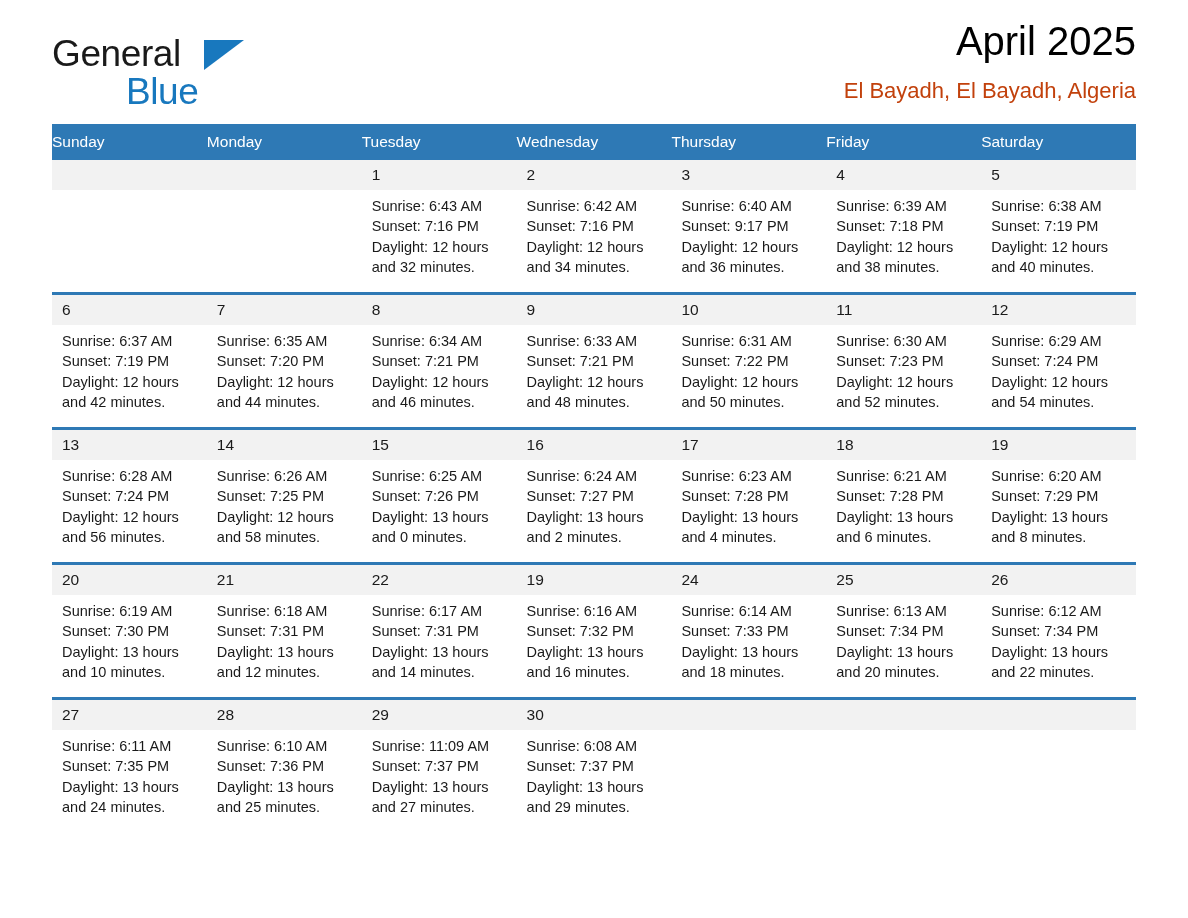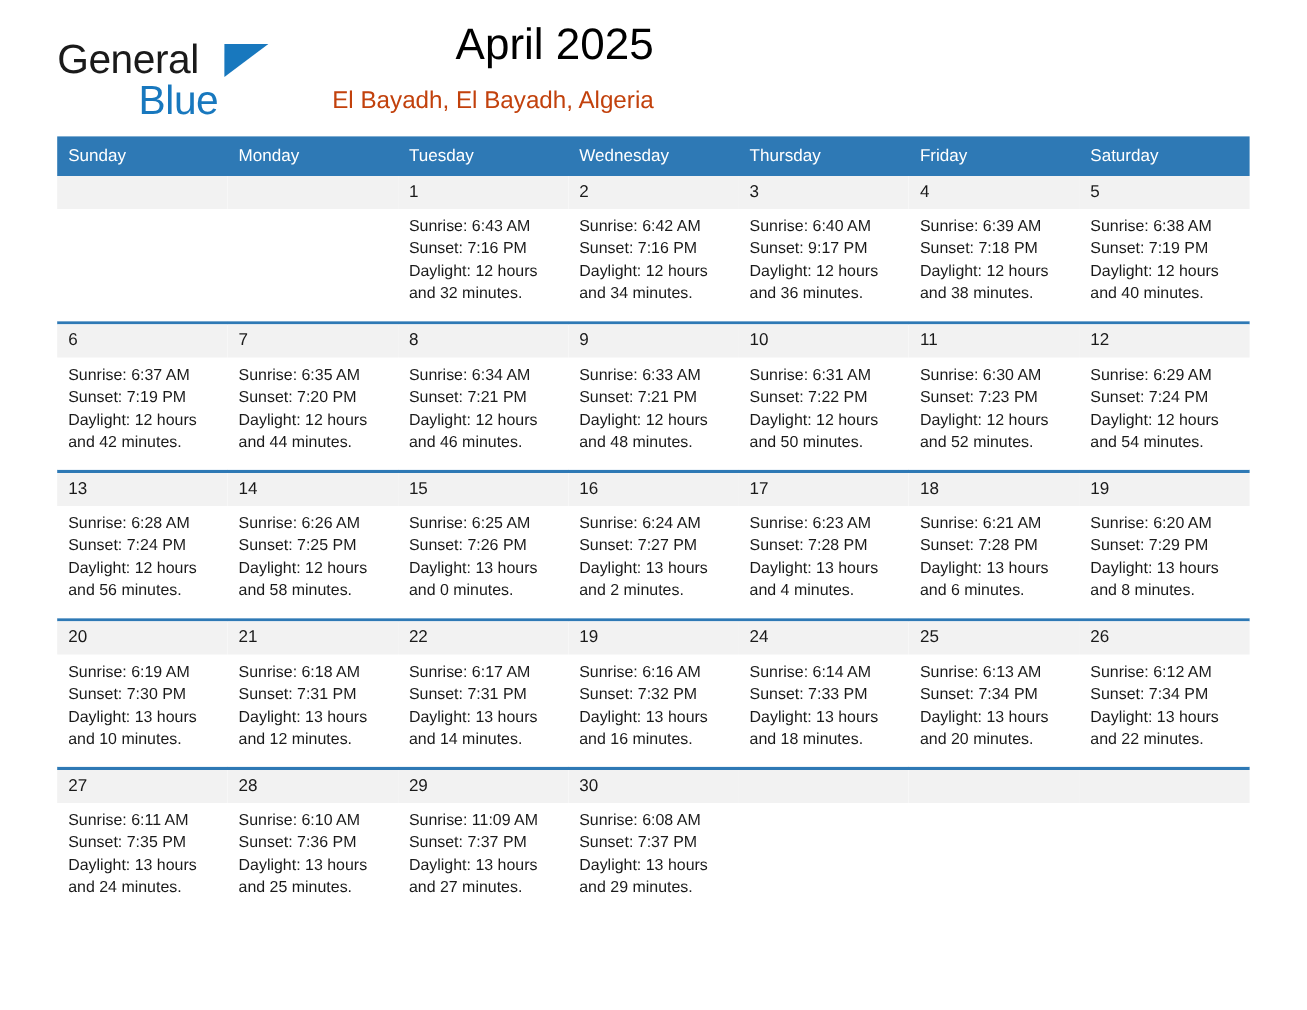--- a/index.html
+++ b/index.html
@@ -21,20 +21,21 @@
     box-sizing: border-box;
     padding: 0 52px;
   }
 
   
   .header {
     position: relative;
     height: 118px;
     display: flex;
     align-items: flex-start;
+    justify-content: space-between;
   }
   .brand {
     position: relative;
     margin-top: 34px;
     width: 250px;
     height: 80px;
   }
   .brand-general {
     font-size: 37px;
     line-height: 40px;
@@ -90,21 +91,21 @@
   .weekday-row {
     display: flex;
     background: #2e79b5;
   }
   .weekday {
     flex: 1 1 0;
     min-width: 0;
     color: #ffffff;
     font-size: 15.5px;
     line-height: 18px;
-    padding: 9px 0 9px 10px;
+    padding: 9px 0 9px 0;
     box-sizing: border-box;
   }
   .week {
     display: flex;
     border-top: 3px solid #2e79b5;
   }
   .week.first { border-top: none; }
   .daycell {
     flex: 1 1 0;
     min-width: 0;

